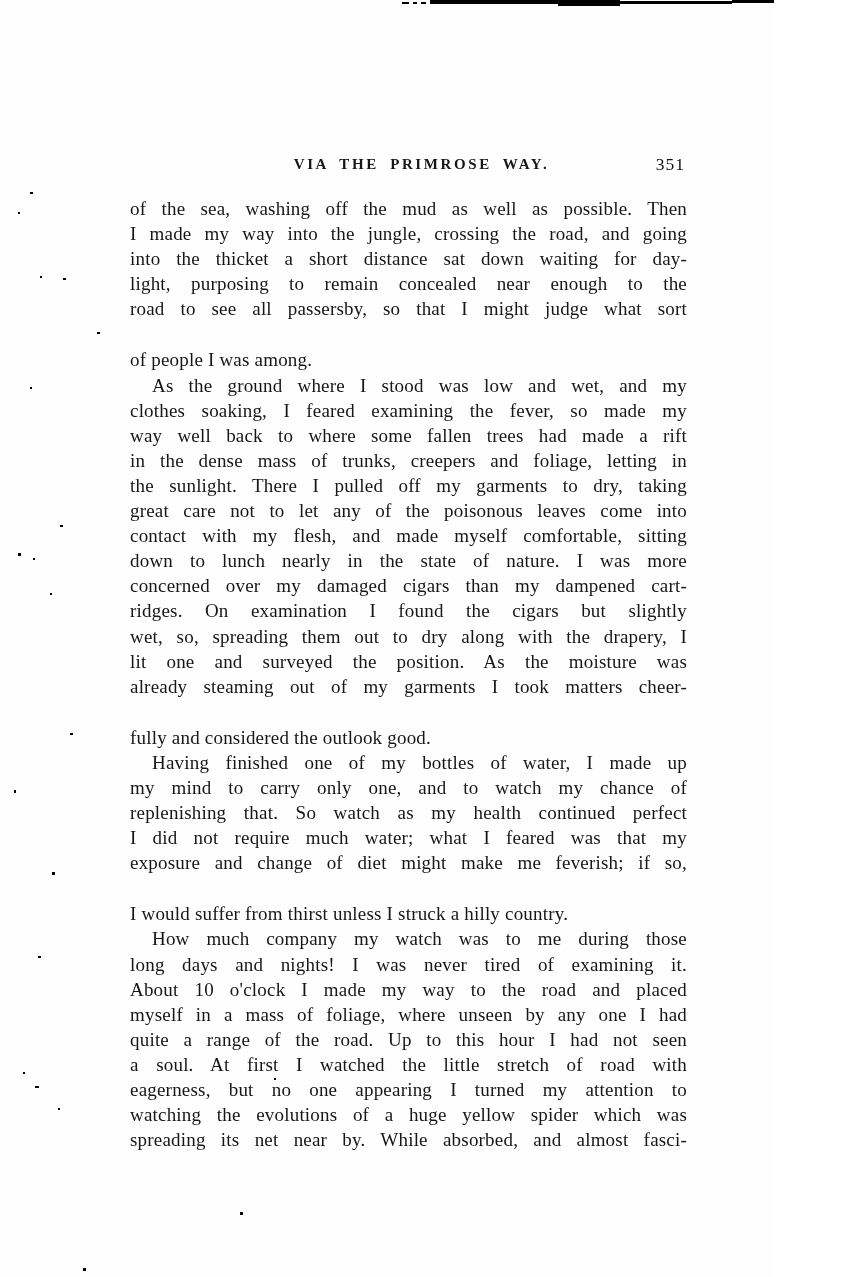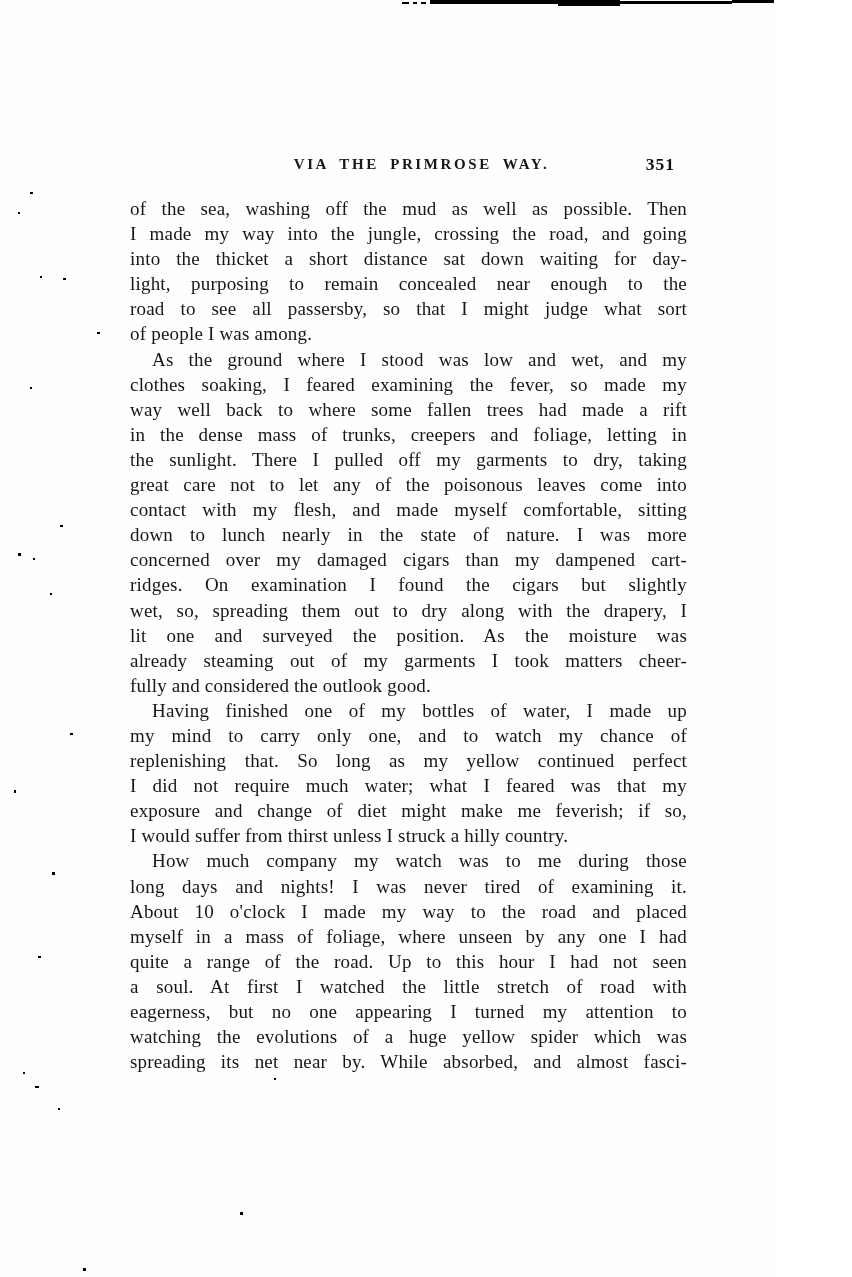--- a/index.html
+++ b/index.html
@@ -28,23 +28,23 @@
     text-align: center;
     padding-left: 26px;
     font-weight: bold;
     font-size: 15px;
     letter-spacing: 2.6px;
     word-spacing: 5px;
     color: #171717;
   }
   .page-number {
     position: absolute;
-    right: 12px;
+    right: 2px;
     top: -2px;
-    font-weight: bold;
+    font-weight: normal;
     font-size: 17.5px;
     letter-spacing: 1px;
     color: #121212;
   }
   #text-block {
     position: absolute;
     left: 130px;
     top: 196px;
     width: 557px;
   }
@@ -54,20 +54,21 @@
     height: 25.1px;
     letter-spacing: 0.2px;
     text-align: justify;
     text-align-last: justify;
     white-space: nowrap;
     overflow: visible;
     font-family: Liberation Serif, serif;
   }
   .line.para-end {
     text-align-last: left;
+    margin-top: 26px;
   }
   .line.indent {
     text-indent: 22px;
   }
   .mark {
     position: absolute;
     background: #000;
   }
 </style>
 </head>
@@ -96,21 +97,21 @@
       <div class="line">contact with my flesh, and made myself comfortable, sitting</div>
       <div class="line">down to lunch nearly in the state of nature.  I was more</div>
       <div class="line">concerned over my damaged cigars than my dampened cart-</div>
       <div class="line">ridges.  On examination I found the cigars but slightly</div>
       <div class="line">wet, so, spreading them out to dry along with the drapery, I</div>
       <div class="line">lit one and surveyed the position.  As the moisture was</div>
       <div class="line">already steaming out of my garments I took matters cheer-</div>
       <div class="line para-end">fully and considered the outlook good.</div>
       <div class="line indent">Having finished one of my bottles of water, I made up</div>
       <div class="line">my mind to carry only one, and to watch my chance of</div>
-      <div class="line">replenishing that.  So long as my yellow continued perfect</div>
+      <div class="line">replenishing that.  So watch as my health continued perfect</div>
       <div class="line">I did not require much water; what I feared was that my</div>
       <div class="line">exposure and change of diet might make me feverish; if so,</div>
       <div class="line para-end">I would suffer from thirst unless I struck a hilly country.</div>
       <div class="line indent">How much company my watch was to me during those</div>
       <div class="line">long days and nights!  I was never tired of examining it.</div>
       <div class="line">About 10 o'clock I made my way to the road and placed</div>
       <div class="line">myself in a mass of foliage, where unseen by any one I had</div>
       <div class="line">quite a range of the road.  Up to this hour I had not seen</div>
       <div class="line">a soul.  At first I watched the little stretch of road with</div>
       <div class="line">eagerness, but no one appearing I turned my attention to</div>

